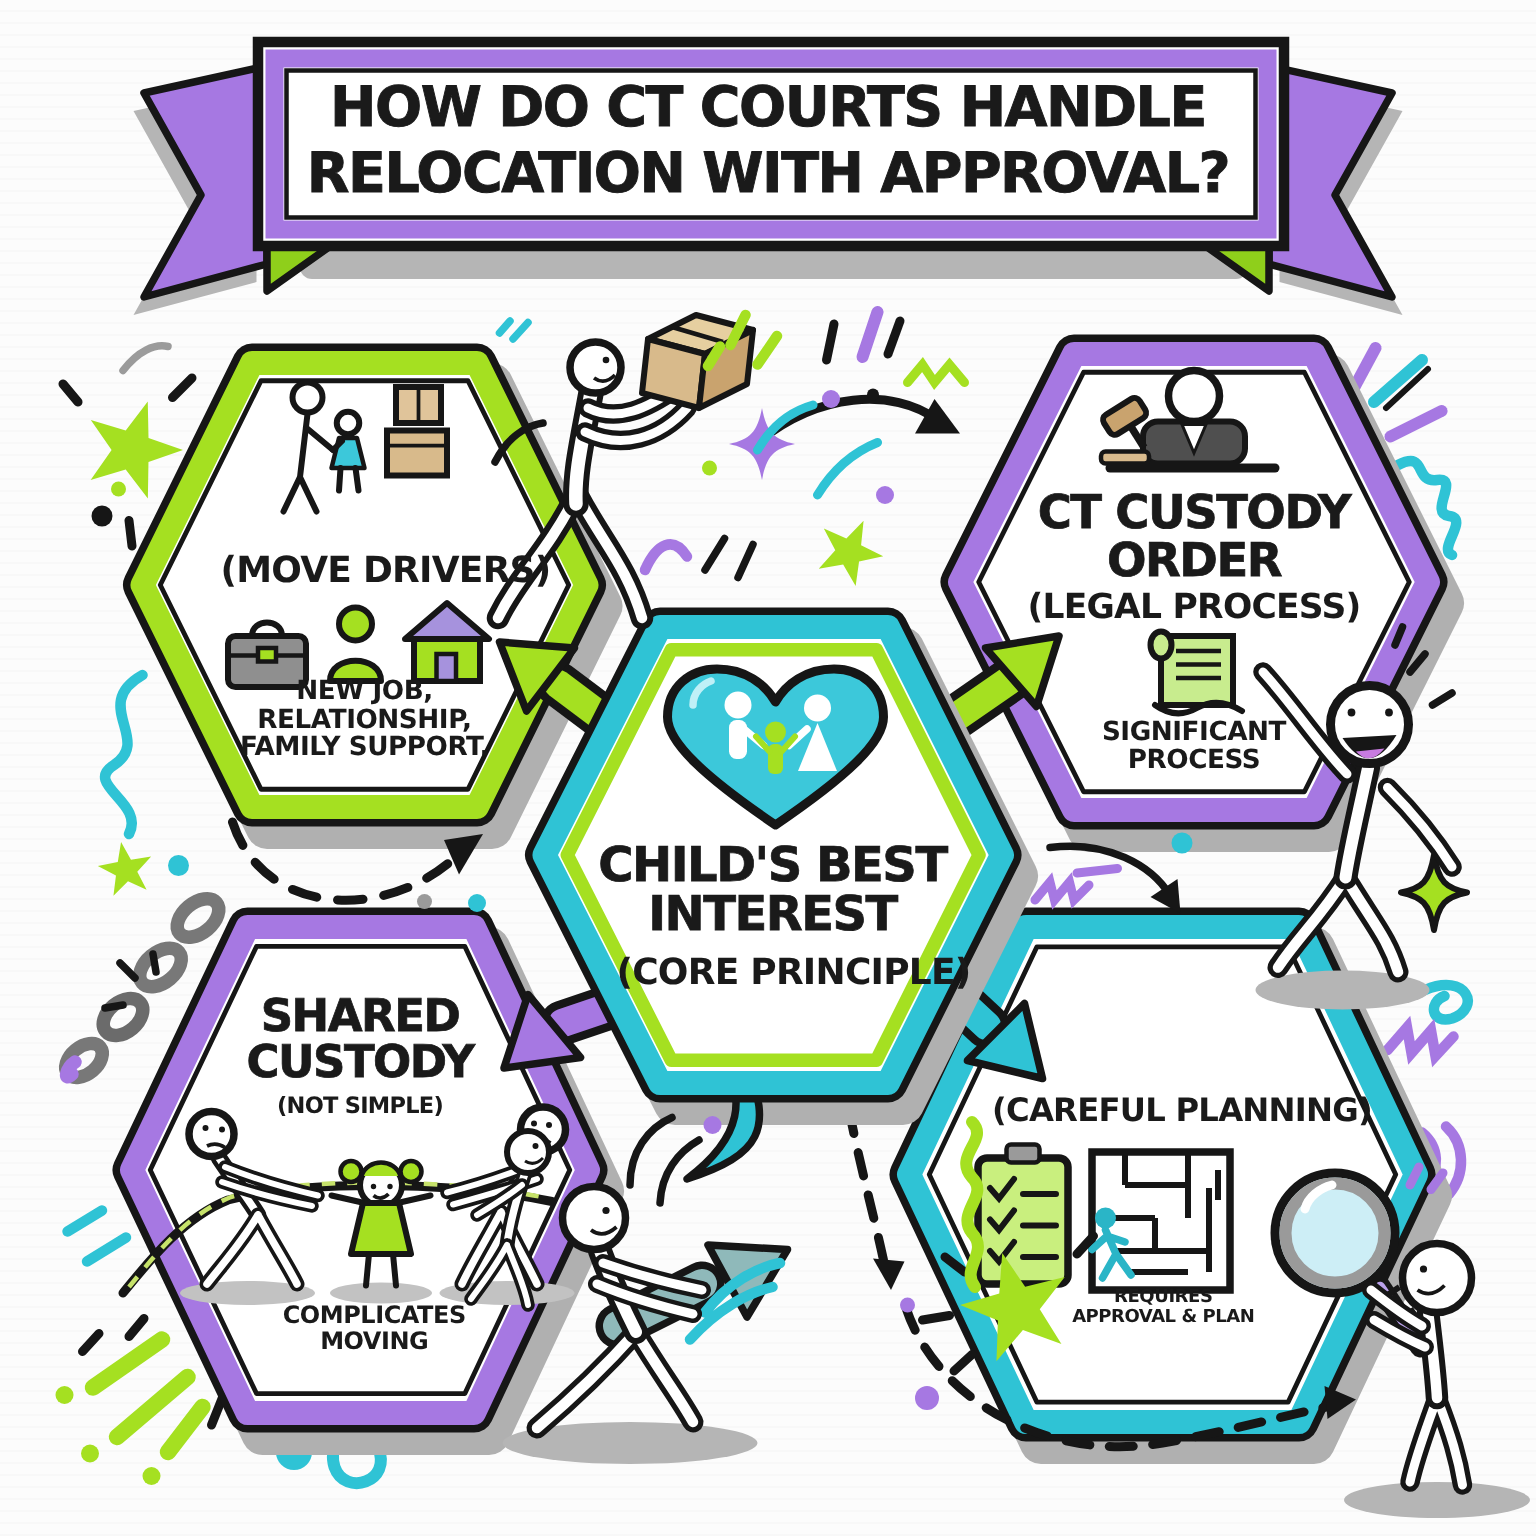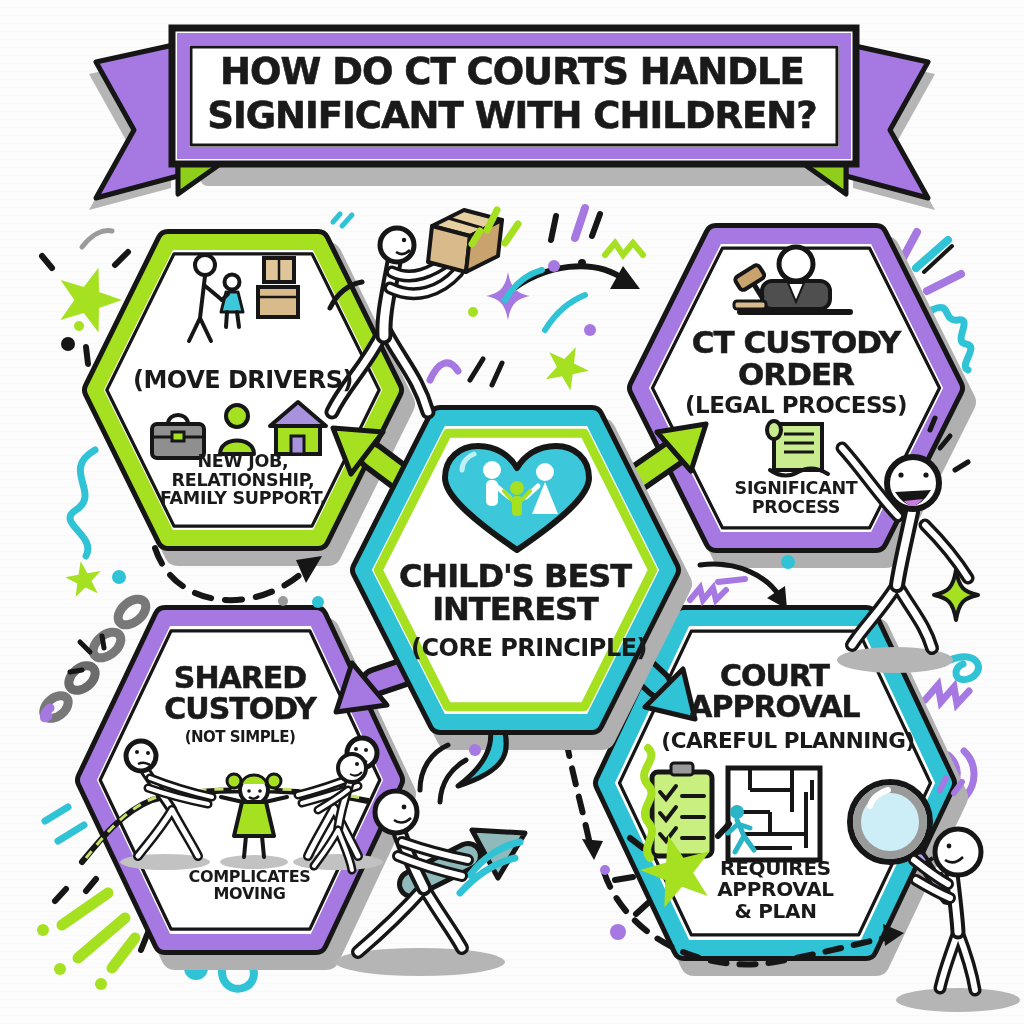--- a/index.html
+++ b/index.html
@@ -397,32 +397,31 @@
     <path class="doodle" stroke="#161616" stroke-width="5" d="M470,380 L483,359 M492,385 L502,363"></path>
     <path class="doodle" stroke="#a678e2" stroke-width="7" d="M430,380 C438,362 449,357 458,371"></path>
   </g>
   <g>
     <use href="#star5" transform="translate(678,872) rotate(-15) scale(1.9)" fill="#a5e021"></use>
     <path class="doodle" stroke="#161616" stroke-width="6" d="M630,838 L643,848 M615,880 L633,877 M636,914 L648,903 M718,836 L729,824"></path>
     <path class="doodle" stroke="#a5e021" stroke-width="8" d="M648,748 C660,760 635,770 648,785 C660,797 637,808 648,822 C660,835 640,845 650,858"></path>
   </g>
 </svg>
 
-<div class="txt banner-title" style="left:187px;top:50px;width:650px;">HOW DO CT COURTS HANDLE SIGNIFICANT WITH CHILDREN?</div>
-
-<div class="txt h-sub" style="left:103px;top:368px;width:280px;">(MOVE DRIVERS)</div>
+<div class="txt banner-title" style="left:187px;top:50px;width:650px;">HOW DO CT COURTS HANDLE RELOCATION WITH APPROVAL?</div>
+
+<div class="txt h-sub" style="left:117px;top:368px;width:280px;">(MOVE DRIVERS)</div>
 <div class="txt h-cap" style="left:148px;top:452px;width:190px;">NEW JOB, RELATIONSHIP, FAMILY SUPPORT.</div>
 
 <div class="txt h-title" style="left:655px;top:326px;width:282px;">CT CUSTODY ORDER</div>
 <div class="txt h-sub" style="left:655px;top:394px;width:282px;font-size:23px;">(LEGAL PROCESS)</div>
 <div class="txt h-cap" style="left:726px;top:479px;width:140px;">SIGNIFICANT PROCESS</div>
 
 <div class="txt h-title big" style="left:380px;top:560px;width:270px;">CHILD'S BEST INTEREST</div>
 <div class="txt h-sub" style="left:394px;top:636px;width:270px;">(CORE PRINCIPLE)</div>
 
 <div class="txt h-title" style="left:140px;top:662px;width:200px;font-size:30px;">SHARED CUSTODY</div>
 <div class="txt h-sub" style="left:115px;top:730px;width:250px;font-size:15px;">(NOT SIMPLE)</div>
 <div class="txt h-cap" style="left:167px;top:868px;width:165px;font-size:16px;">COMPLICATES MOVING</div>
 
-<div class="txt h-title" style="left:672px;top:660px;width:205px;font-size:30px;">COURT APPROVAL</div>
 <div class="txt h-sub" style="left:640px;top:730px;width:296px;font-size:21.5px;">(CAREFUL PLANNING)</div>
-<div class="txt h-cap" style="left:708px;top:858px;width:135px;font-size:20px;text-align:center;">REQUIRES APPROVAL &amp; PLAN</div>
+<div class="txt h-cap" style="left:708px;top:858px;width:135px;font-size:12px;text-align:center;">REQUIRES APPROVAL &amp; PLAN</div>
 </div>
 
 </body></html>

